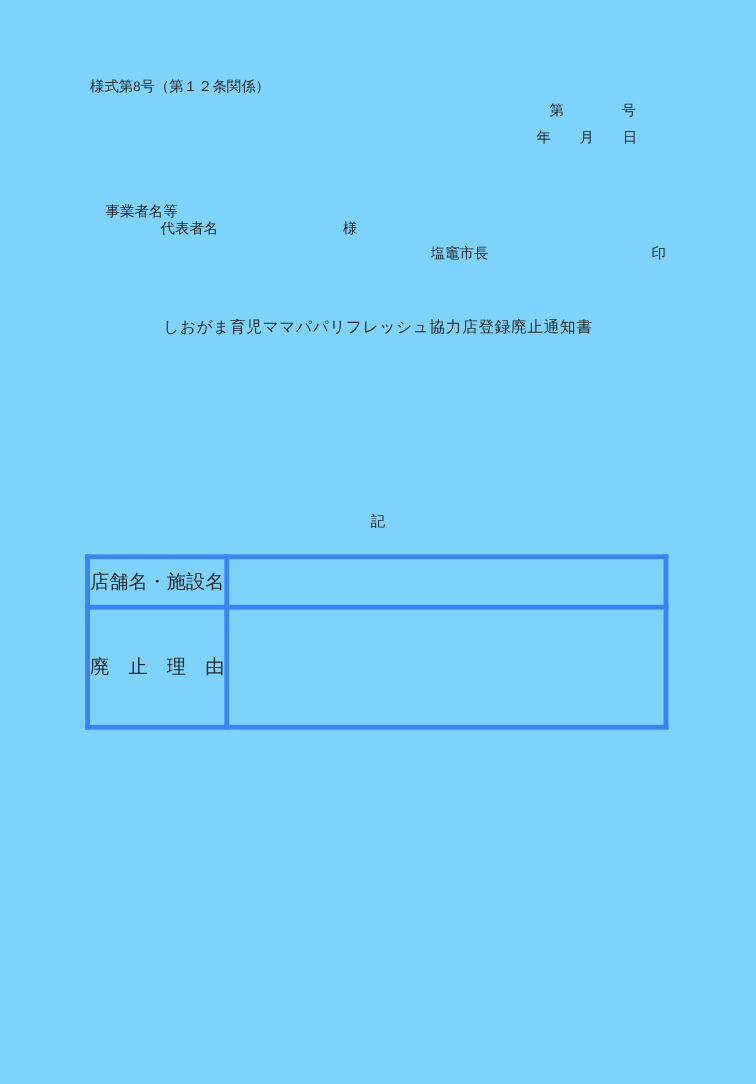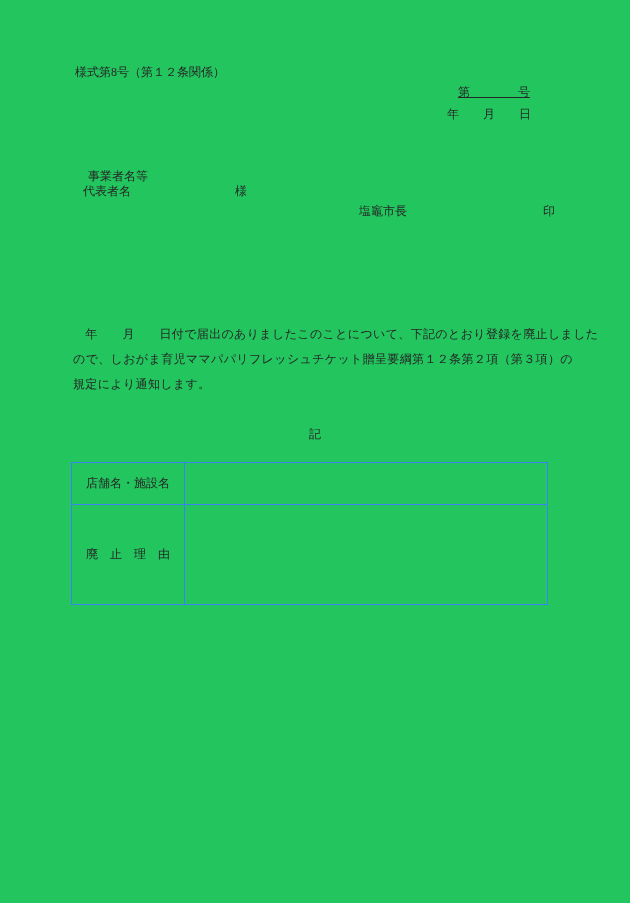--- a/index.html
+++ b/index.html
@@ -5,34 +5,34 @@
   html,body{margin:0;padding:0;}
   body{
     width:630px;height:903px;
     background:#ffffff;
     font-family:"Liberation Serif","DejaVu Serif",serif;
     color:#262626;
   }
   .page{
     position:relative;
     width:630px;height:903px;
-    background:#22c55e;
+    background:#7dd3fc;
     overflow:hidden;
   }
   .line{
     position:absolute;
     font-size:12px;
     line-height:14px;
     white-space:pre;
   }
   .form-number{left:75px;top:65px;}
-  .doc-number{top:85px;right:100px;text-align:right;text-decoration:underline;}
+  .doc-number{top:85px;right:100px;text-align:right;}
   .doc-date{top:107px;right:99px;text-align:right;}
   .addressee-business{left:88px;top:149px;margin-top:20px;}
-  .addressee-rep{left:71px;top:170px;}
+  .addressee-rep{left:105px;top:170px;font-family:Liberation Mono, monospace;}
   .addressee-rep .honorific{margin-left:104px;}
   .sender-name{left:359px;top:204px;}
   .seal{left:543px;top:204px;}
   .doc-title{
     position:absolute;top:264px;left:0;width:630px;
     text-align:center;font-size:13px;letter-spacing:0.6px;
     white-space:pre;
   }
   .body-text{
     position:absolute;left:73px;top:322px;width:510px;
@@ -44,22 +44,22 @@
     text-align:center;font-size:12px;
   }
   table.notice-table{
     position:absolute;left:71px;top:462px;
     border-collapse:collapse;
     table-layout:fixed;
     width:475px;
   }
   table.notice-table th,
   table.notice-table td{
-    border:1px solid #3b82f6;
-    font-size:12px;
+    border:4px solid #3b82f6;
+    font-size:16px;
     font-weight:normal;
     padding:0;
     vertical-align:middle;
     white-space:pre;
   }
   table.notice-table th{width:112px;text-align:center;}
   table.notice-table td{width:362px;text-align:left;}
   tr.row-shop{height:42px;}
   tr.row-date{height:40px;}
   tr.row-reason{height:100px;}
@@ -79,26 +79,22 @@
   <div class="line addressee-business">事業者名等</div>
 
   <div class="line addressee-rep">
     <span>代表者名</span><span class="honorific">様</span>
   </div>
 
   <div class="line sender-name">塩竈市長</div>
 
   <div class="line seal">印</div>
 
+  <div class="doc-title">しおがま育児ママパパリフレッシュ協力店登録廃止通知書</div>
 
-  <div class="body-text">
-    <div class="body-line">　年　　月　　日付で届出のありましたこのことについて、下記のとおり登録を廃止しました</div>
-    <div class="body-line">ので、しおがま育児ママパパリフレッシュチケット贈呈要綱第１２条第２項（第３項）の</div>
-    <div class="body-line">規定により通知します。</div>
-  </div>
 
   <div class="record-marker">記</div>
 
   <table class="notice-table">
     <tbody>
       <tr class="row-shop">
         <th>店舗名・施設名</th>
         <td></td>
       </tr>
       <tr class="row-reason">

